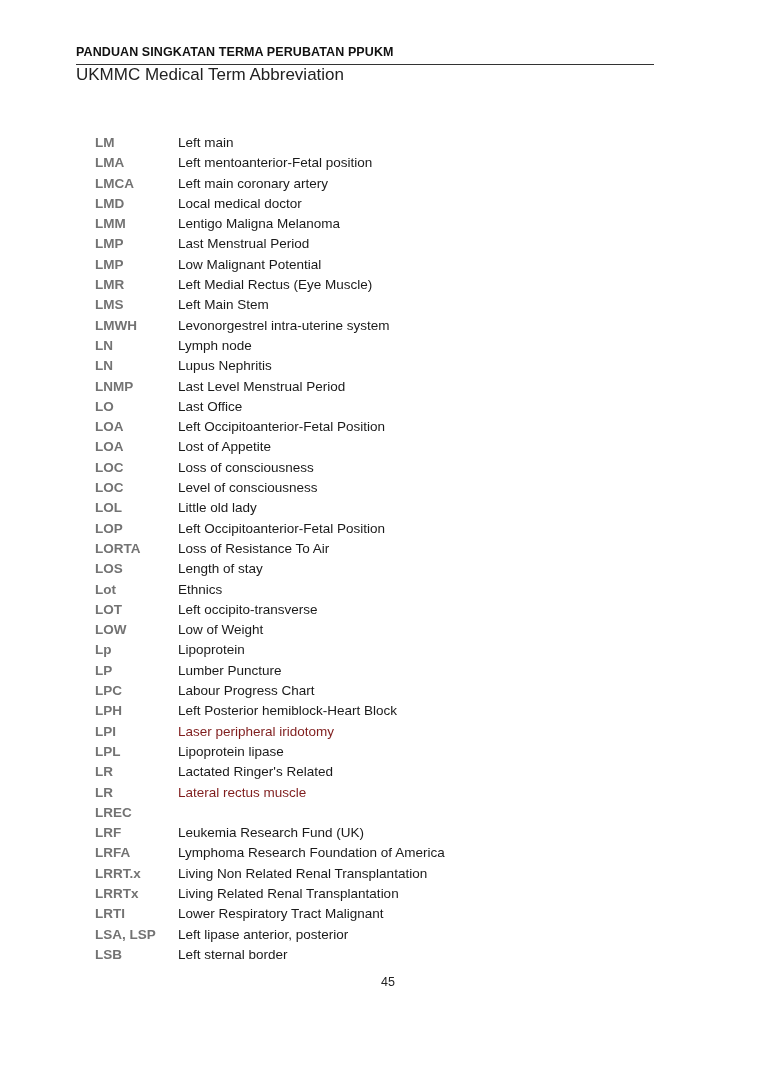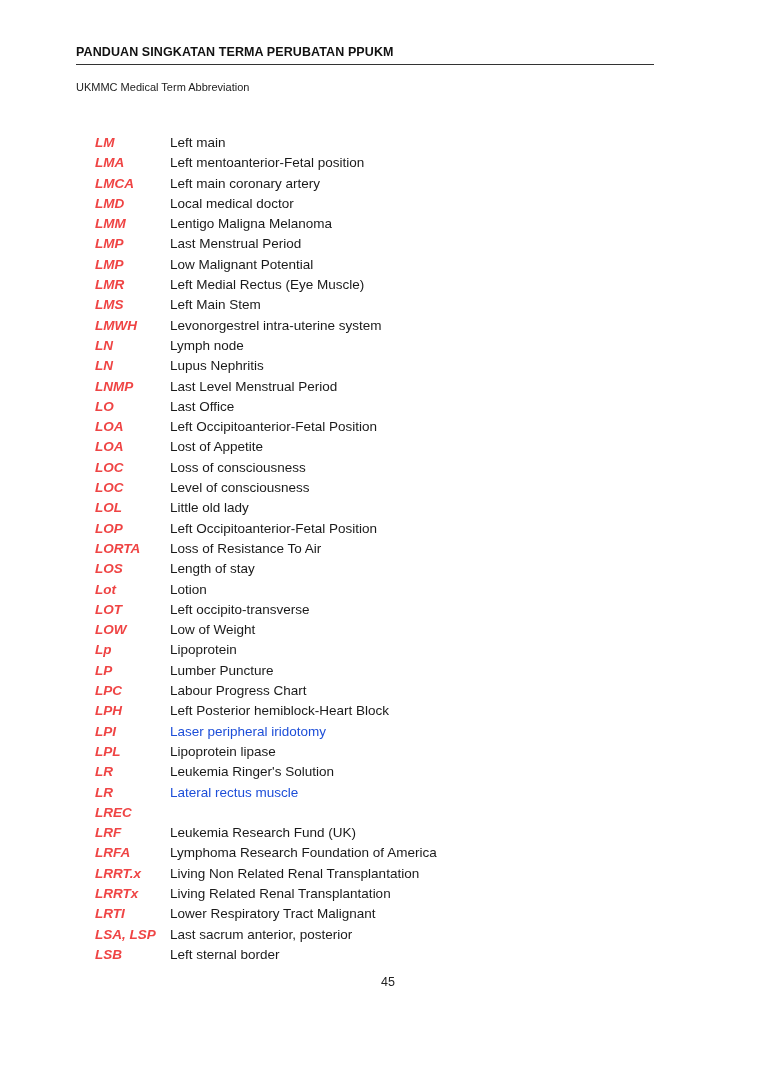--- a/index.html
+++ b/index.html
@@ -24,23 +24,23 @@
     .header-title {
       font-size: 12.5px;
       font-weight: bold;
       letter-spacing: 0.1px;
       line-height: 16px;
       padding-bottom: 4px;
       border-bottom: 1.5px solid #333333;
       white-space: nowrap;
     }
     .header-subtitle {
-      font-size: 11px;
+      font-size: 17px;
       line-height: 16px;
-      margin-top: 14px;
+      margin-top: 2px;
       color: #222222;
       white-space: nowrap;
     }
     .abbr-list {
       position: absolute;
       left: 95px;
       top: 133px;
       width: 560px;
       margin: 0;
       padding: 0;
@@ -49,28 +49,28 @@
     .abbr-row {
       display: flex;
       height: 20.3px;
       line-height: 20.3px;
       font-size: 13.5px;
       white-space: nowrap;
     }
     .abbr-code {
       width: 75px;
       font-weight: bold;
-      color: #ef4444;
-      font-style: italic;
+      color: #737373;
     }
     .abbr-meaning {
       color: #1a1a1a;
+      margin-left: 8px;
     }
     .abbr-meaning.muted {
-      color: #1d4ed8;
+      color: #7f1d1d;
     }
     .page-number {
       position: absolute;
       left: 4px;
       width: 768px;
       top: 975px;
       text-align: center;
       font-size: 12.5px;
       color: #222222;
     }
@@ -167,21 +167,21 @@
     <li class="abbr-row">
       <span class="abbr-code">LORTA</span>
       <span class="abbr-meaning">Loss of Resistance To Air</span>
     </li>
     <li class="abbr-row">
       <span class="abbr-code">LOS</span>
       <span class="abbr-meaning">Length of stay</span>
     </li>
     <li class="abbr-row">
       <span class="abbr-code">Lot</span>
-      <span class="abbr-meaning">Lotion</span>
+      <span class="abbr-meaning">Ethnics</span>
     </li>
     <li class="abbr-row">
       <span class="abbr-code">LOT</span>
       <span class="abbr-meaning">Left occipito-transverse</span>
     </li>
     <li class="abbr-row">
       <span class="abbr-code">LOW</span>
       <span class="abbr-meaning">Low of Weight</span>
     </li>
     <li class="abbr-row">
@@ -203,21 +203,21 @@
     <li class="abbr-row">
       <span class="abbr-code">LPI</span>
       <span class="abbr-meaning muted">Laser peripheral iridotomy</span>
     </li>
     <li class="abbr-row">
       <span class="abbr-code">LPL</span>
       <span class="abbr-meaning">Lipoprotein lipase</span>
     </li>
     <li class="abbr-row">
       <span class="abbr-code">LR</span>
-      <span class="abbr-meaning">Leukemia Ringer's Solution</span>
+      <span class="abbr-meaning">Lactated Ringer's Related</span>
     </li>
     <li class="abbr-row">
       <span class="abbr-code">LR</span>
       <span class="abbr-meaning muted">Lateral rectus muscle</span>
     </li>
     <li class="abbr-row">
       <span class="abbr-code">LREC</span>
     </li>
     <li class="abbr-row">
       <span class="abbr-code">LRF</span>
@@ -234,21 +234,21 @@
     <li class="abbr-row">
       <span class="abbr-code">LRRTx</span>
       <span class="abbr-meaning">Living Related Renal Transplantation</span>
     </li>
     <li class="abbr-row">
       <span class="abbr-code">LRTI</span>
       <span class="abbr-meaning">Lower Respiratory Tract Malignant</span>
     </li>
     <li class="abbr-row">
       <span class="abbr-code">LSA, LSP</span>
-      <span class="abbr-meaning">Last sacrum anterior, posterior</span>
+      <span class="abbr-meaning">Left lipase anterior, posterior</span>
     </li>
     <li class="abbr-row">
       <span class="abbr-code">LSB</span>
       <span class="abbr-meaning">Left sternal border</span>
     </li>
   </ul>
 
 <div class="page-number">45</div>
 
 </body></html>

